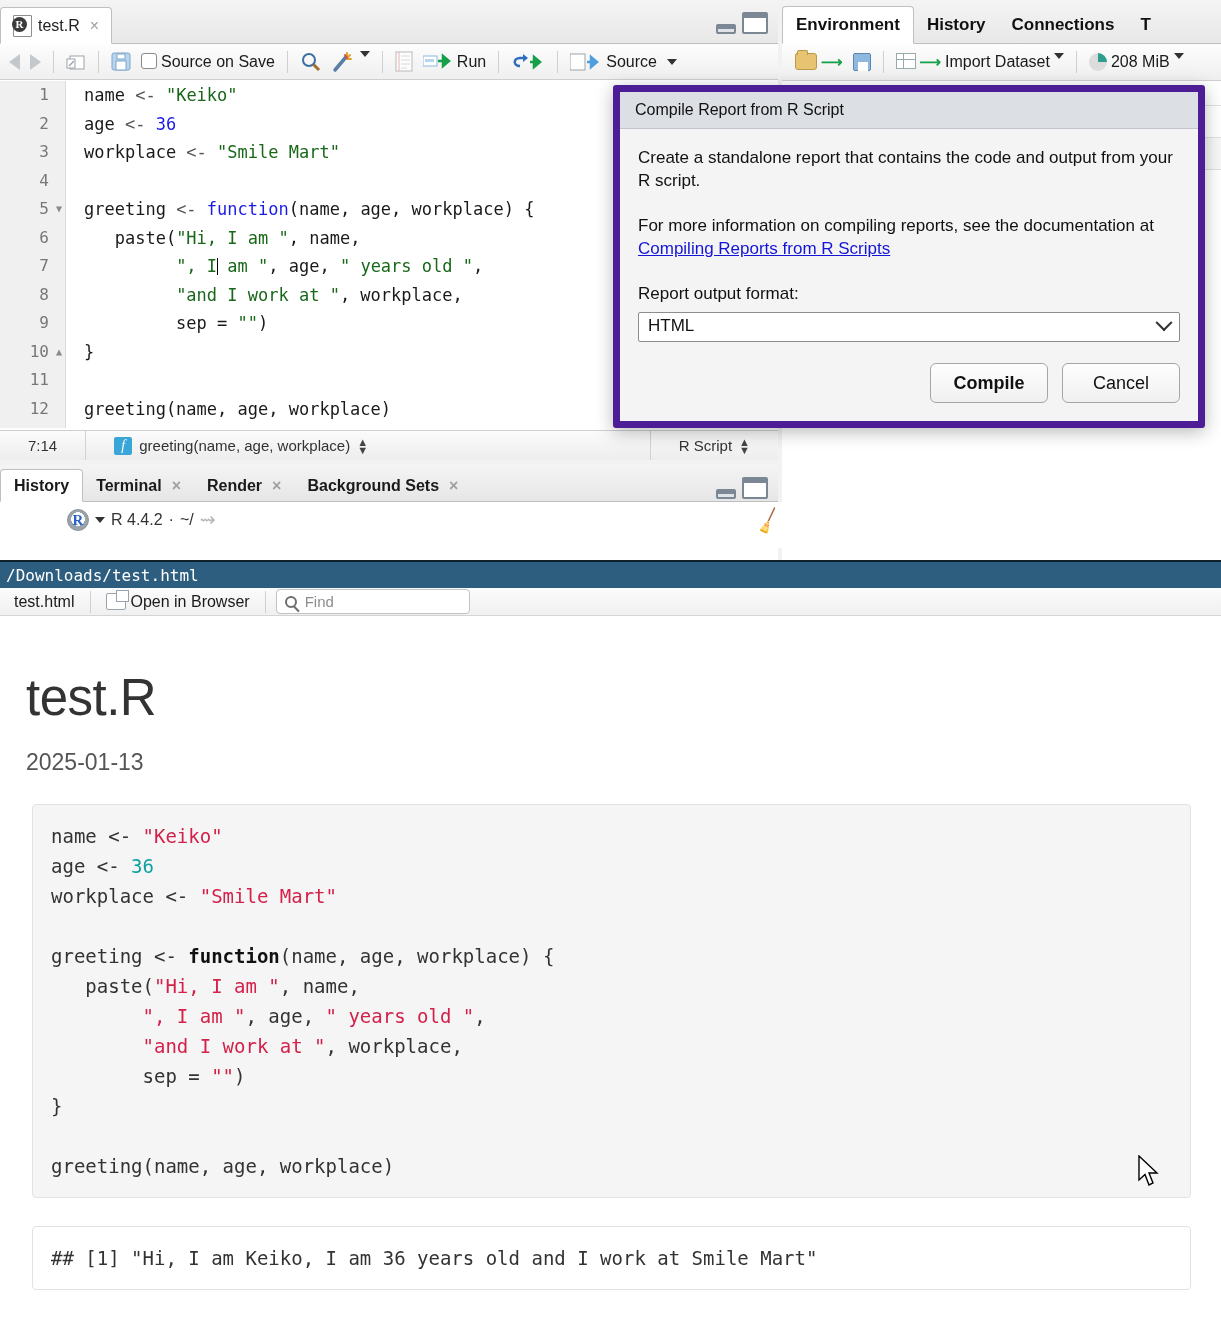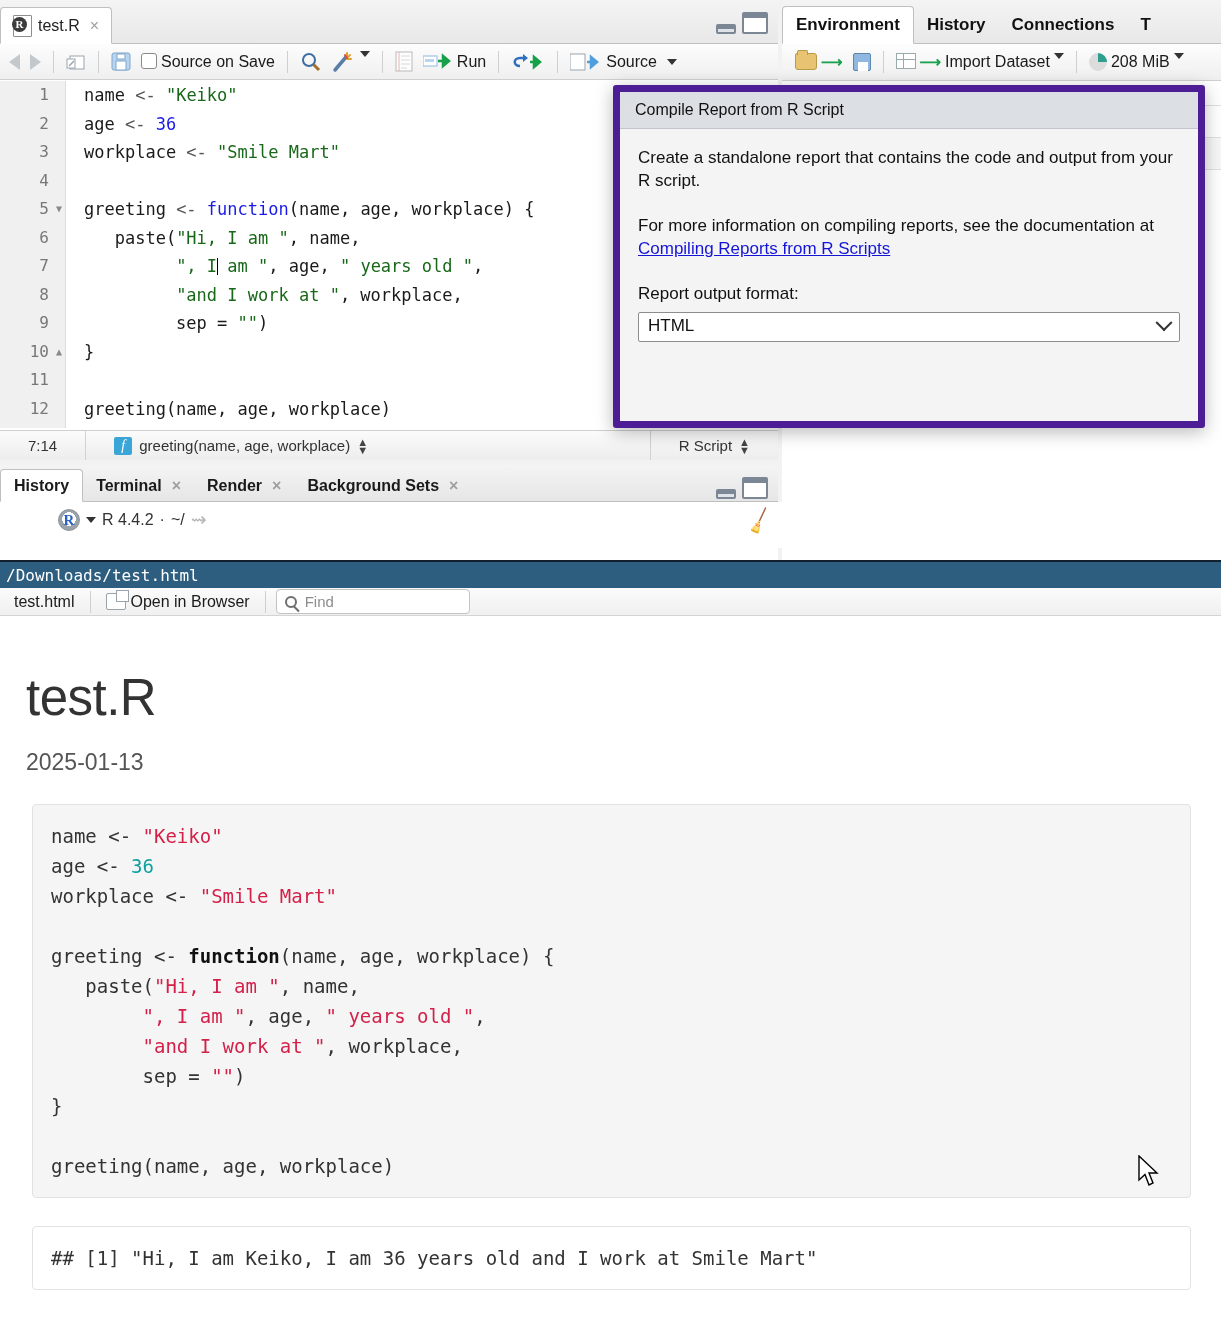--- a/index.html
+++ b/index.html
@@ -95,21 +95,21 @@
   .fn-badge { width: 18px; height: 18px; background: #3aa6d8; color: #fff; border-radius: 2px;
     font-family: "Liberation Serif", serif; font-style: italic; font-size: 14px; text-align: center; line-height: 18px; }
   .updown { display:inline-block; font-size: 11px; line-height: 8px; color: #444; }
 
   
   #console-pane { position: absolute; left: 0; top: 465px; width: 778px; height: 95px; background: #fff; }
   .console-tabbar { position: relative; height: 37px; background: linear-gradient(#f4f4f4,#e6e6e6); border-bottom: 1px solid #bfbfbf; }
   .ctab { display: inline-flex; align-items: center; gap: 6px; height: 33px; margin-top: 4px; padding: 0 13px;
           font-size: 16px; font-weight: bold; color: #1a1a1a; }
   .ctab.active { background: #fff; border: 1px solid #bfbfbf; border-bottom: 1px solid #fff; border-radius: 4px 4px 0 0; position: relative; z-index: 3;}
-  #console-body { position: absolute; left: 8px; top: 37px; width: 778px; height: 46px; background: #fff; padding-left: 40px; }
+  #console-body { position: absolute; left: 17px; top: 37px; width: 778px; height: 46px; background: #fff; padding-left: 40px; }
   .console-line { display: flex; align-items: center; gap: 6px; padding: 6px 10px; font-size: 16px; color: #333; }
   .r-logo { width: 22px; height: 22px; border-radius: 50%;
     background: radial-gradient(circle at 50% 45%, #fff 0 45%, #9aa3aa 46% 100%);
     border: 1px solid #8c959c; position: relative; }
   .r-logo::after { content: "R"; position: absolute; inset: 0; text-align: center; line-height: 20px;
     font-family: "Liberation Serif", serif; font-weight: bold; font-size: 15px; color: #2962c4; }
   .broom { position: absolute; right: 14px; top: 8px; color: #b9b9b9; font-size: 20px; transform: rotate(-20deg); }
 
   
   #env-pane { position: absolute; left: 782px; top: 0; width: 439px; height: 560px; background: #fff; }
@@ -430,20 +430,24 @@
       <div id="dlg-title">Compile Report from R Script</div>
       <div id="dlg-body">
         <p>Create a standalone report that contains the code and output from your R script.</p>
         <p><span>For more information on compiling reports, see the documentation at </span><a id="dlg-link" href="#">Compiling Reports from R Scripts</a></p>
         <div class="dlg-label">Report output format:</div>
         <div id="dlg-select">
           <span>HTML</span>
           <span class="chev"></span>
         </div>
       </div>
+      <div id="dlg-buttons">
+        <div class="dlg-btn primary">Compile</div>
+        <div class="dlg-btn">Cancel</div>
+      </div>
     </div>
 
   </div>
 
   <div id="viewer">
     <div id="viewer-url">/Downloads/test.html</div>
     <div id="viewer-toolbar">
       <span style="padding:0 6px">test.html</span>
       <span class="vt-sep"></span>
       <span class="tb-btn">

